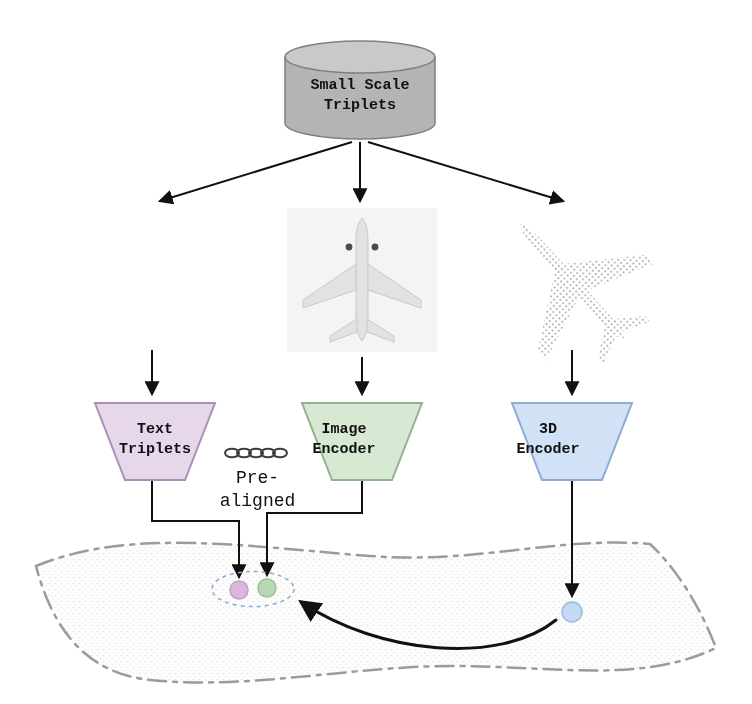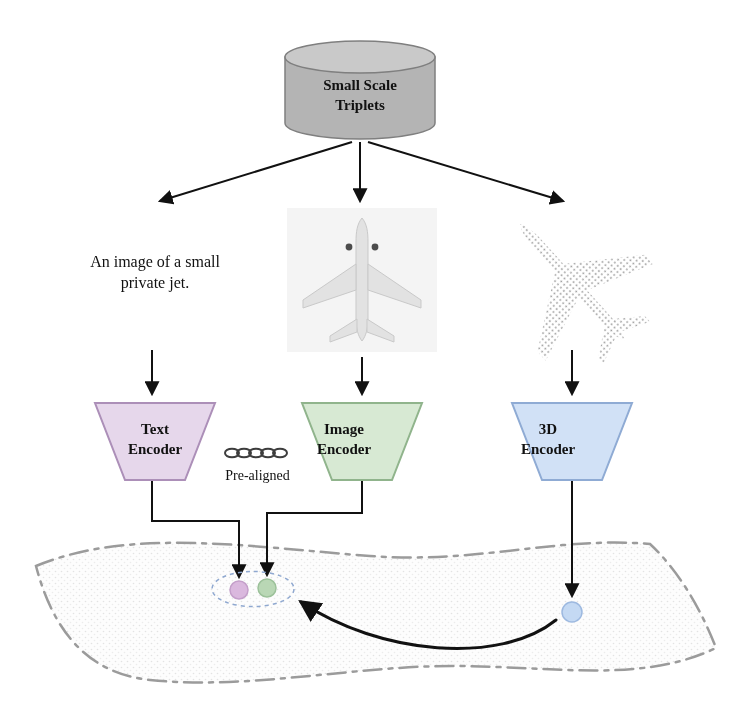--- a/index.html
+++ b/index.html
@@ -1,37 +1,37 @@
 <!DOCTYPE html>
 <html><head>
 <meta charset="utf-8">
 <style>
   html,body{margin:0;padding:0;background:#ffffff;}
   .stage{
     position:relative;width:752px;height:704px;background:#ffffff;overflow:hidden;
-    font-family:Liberation Serif, serif;color:#111;
+    font-family:Liberation Mono, monospace;color:#111;
   }
   .layer{position:absolute;inset:0;}
   svg{display:block;}
   .lbl{
     position:absolute;text-align:center;white-space:pre-line;line-height:1.3;
     color:#111;
   }
   .lbl.bold{font-weight:bold;}
   .img-box{
     position:absolute;left:287px;top:208px;width:150px;height:144px;
     background:#f4f4f4;
   }
   .db-label{left:300px;top:76px;width:120px;font-size:15px;}
   .caption{left:60px;top:252px;width:190px;font-size:16px;}
   .enc-label{width:120px;top:420px;font-size:15px;}
   .enc-label.text{left:95px;}
   .enc-label.image{left:284px;}
   .enc-label.threed{left:488px;}
-  .prealigned{left:205px;top:467px;width:105px;font-size:14px;}
+  .prealigned{left:205px;top:467px;width:105px;font-size:18px;}
 </style>
 </head>
 <body>
 
 <div class="stage">
 
   <div class="img-box" title="airplane-top-view-image">
     <svg width="150" height="144" viewBox="0 0 150 144">
       <g fill="#e2e2e2" stroke="#c9c9c9" stroke-width="1">
 
@@ -120,25 +120,23 @@
     <path d="M556 620 C500 665, 380 655, 301 602" fill="none" stroke="#111" stroke-width="3" stroke-linecap="round" marker-end="url(#arrow)"></path>
 
     <circle cx="239" cy="590" r="9" fill="#dab8de" stroke="#c49fca" stroke-width="1.5"></circle>
     <circle cx="267" cy="588" r="9" fill="#b9d7b5" stroke="#9cc19a" stroke-width="1.5"></circle>
     <circle cx="572" cy="612" r="10" fill="#c4d9f3" stroke="#9db9e0" stroke-width="1.5"></circle>
   </svg>
 
   <div class="lbl bold db-label">Small Scale
 Triplets</div>
 
-  <div class="lbl caption">An image of a small
-private jet.</div>
 
   <div class="lbl bold enc-label text">Text
-Encoder</div>
+Triplets</div>
   <div class="lbl bold enc-label image">Image
 Encoder</div>
   <div class="lbl bold enc-label threed">3D
 Encoder</div>
 
   <div class="lbl prealigned">Pre-aligned</div>
 
 </div>
 
 </body></html>

